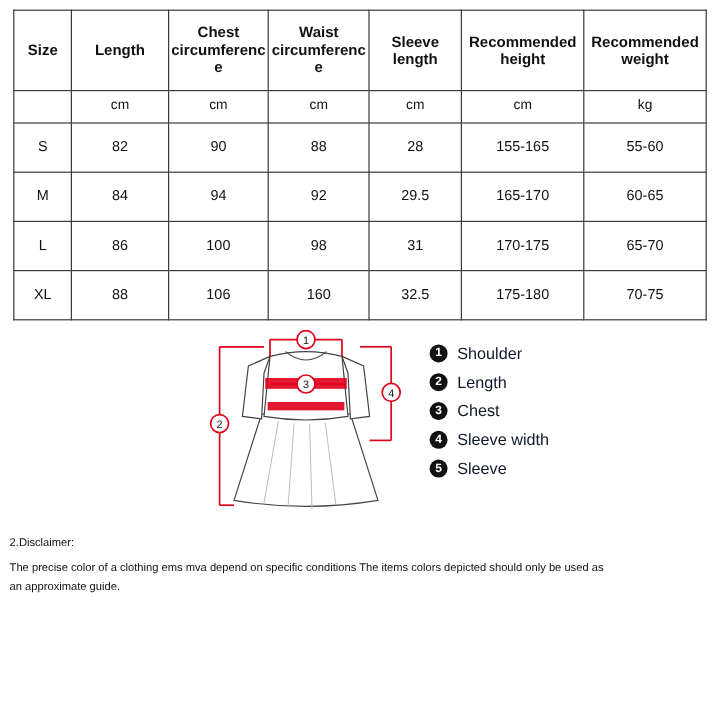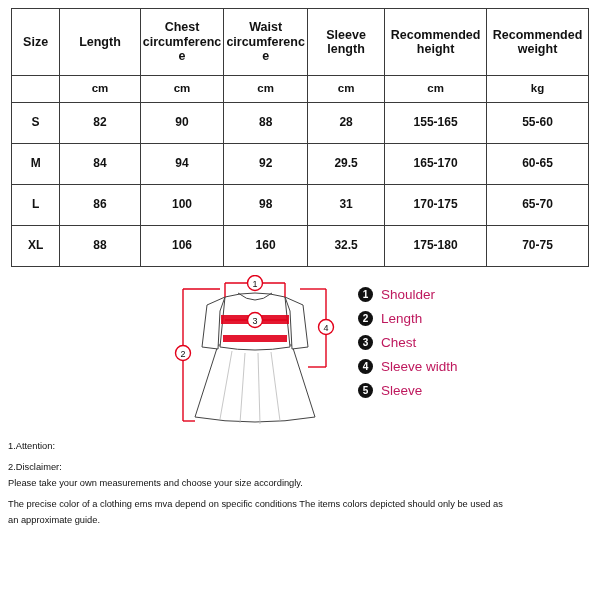--- a/index.html
+++ b/index.html
@@ -27,21 +27,21 @@
     width: 578px;
     margin: 8px auto 0 auto;
     table-layout: fixed;
   }
   table.size-table td,
   table.size-table th {
     border: 1px solid #3a3a3a;
     text-align: center;
     vertical-align: middle;
     font-size: 11.5px;
-    font-weight: bold;
+    font-weight: normal;
     padding: 2px 2px;
     line-height: 1.15;
     color: #111;
   }
   table.size-table thead td {
     font-weight: bold;
     font-size: 12.5px;
     height: 62px;
     word-wrap: break-word;
   }
@@ -94,21 +94,21 @@
     width: 15px;
     height: 15px;
     border-radius: 50%;
     background: #111;
     color: #fff;
     font-size: 10px;
     font-weight: bold;
     margin-right: 8px;
     flex: 0 0 auto;
   }
-  .legend-label { font-size: 13.5px; color: #be185d; }
+  .legend-label { font-size: 13.5px; color: #0f172a; }
 
   svg.dress { position: absolute; left: 150px; top: 0; }
 
   
   .notes {
     position: absolute;
     left: 8px;
     top: 432px;
     width: 584px;
     font-size: 9.3px;
@@ -277,23 +277,21 @@
         <span class="legend-label">Sleeve width</span>
       </div>
       <div class="legend-row">
         <span class="bullet">5</span>
         <span class="legend-label">Sleeve</span>
       </div>
     </div>
   </div>
 
   <div class="notes">
-    <p>1.Attention:</p>
     <div class="blank"></div>
     <p>2.Disclaimer:</p>
-    <p>Please take your own measurements and choose your size accordingly.</p>
     <div class="blank"></div>
     <p>The precise color of a clothing ems mva depend on specific conditions The items colors depicted should only be used as</p>
     <p>an approximate guide.</p>
 
   </div>
 
 </div>
 
 </body></html>

